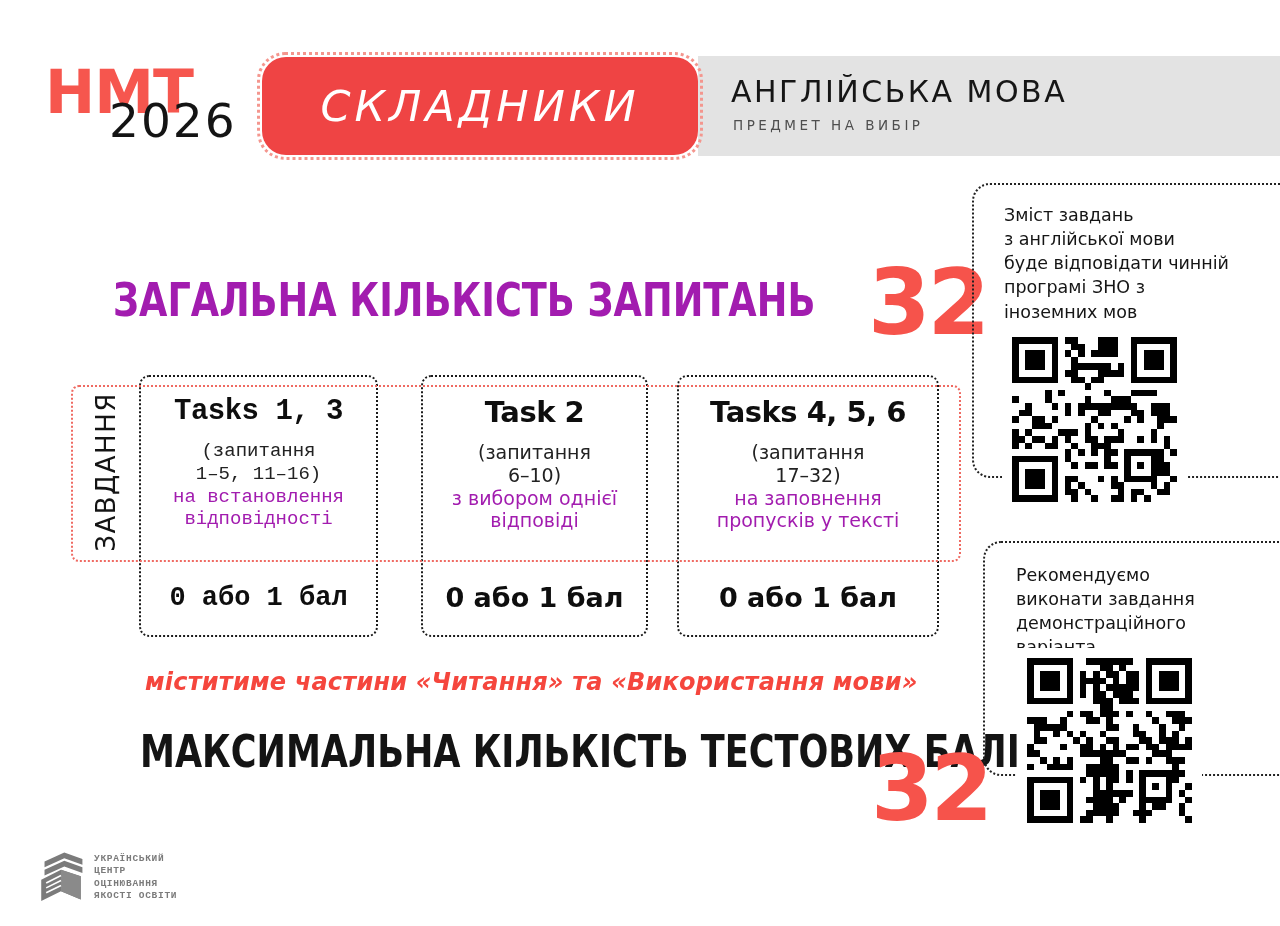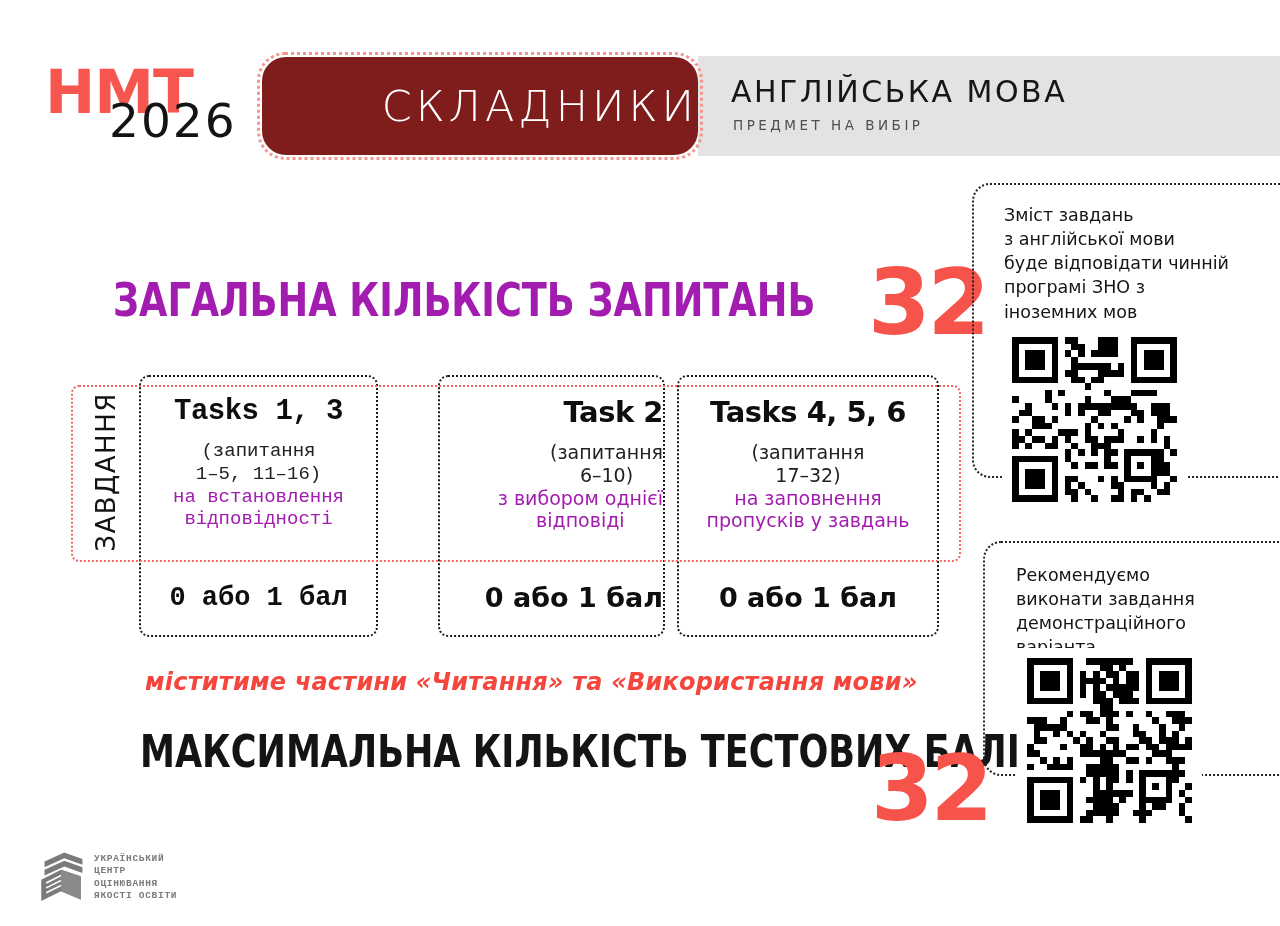--- a/index.html
+++ b/index.html
@@ -6,22 +6,22 @@
   html,body{margin:0;padding:0;background:#fff;}
   body{font-family:"DejaVu Sans","Liberation Sans",sans-serif;color:#111;}
   #canvas{position:relative;width:1280px;height:926px;background:#fff;overflow:hidden;}
 
   
   .logo-brand{position:absolute;left:45px;top:62px;font-size:60px;font-weight:800;
     color:#f6564e;letter-spacing:-1px;line-height:1;}
   .logo-year{position:absolute;left:109px;top:97px;font-size:47px;font-weight:400;
     color:#141414;letter-spacing:2px;line-height:1;}
   .gray-bar{position:absolute;left:698px;top:56px;width:582px;height:100px;background:#e3e3e3;}
-  .badge{position:absolute;left:262px;top:57px;width:436px;height:98px;background:#7f1d1d;
-    border-radius:24px;display:flex;align-items:center;justify-content:flex-end;}
+  .badge{position:absolute;left:262px;top:57px;width:436px;height:98px;background:#ef4444;
+    border-radius:24px;display:flex;align-items:center;justify-content:center;font-style:italic;}
   .badge::after{content:"";position:absolute;inset:-5px;border:3px dotted #f4968e;border-radius:28px;}
   .badge span{color:#fff;font-size:43px;font-weight:300;letter-spacing:4px;}
   .subject{position:absolute;left:731px;top:74px;font-size:30px;font-weight:500;
     letter-spacing:2.5px;color:#161616;}
   .subject-note{position:absolute;left:733px;top:117px;font-size:13.5px;font-weight:500;
     letter-spacing:3.5px;color:#4e4e4e;}
 
   
   .cond{display:inline-block;transform:scaleX(0.78);transform-origin:left center;
     white-space:nowrap;font-weight:700;}
@@ -36,21 +36,21 @@
   
   .red-frame{position:absolute;left:71px;top:385px;width:886px;height:173px;
     border:2px dotted #ef6a62;border-radius:8px;pointer-events:none;z-index:3;}
   .side-label-wrap{position:absolute;left:60px;top:385px;width:92px;height:173px;
     display:flex;align-items:center;justify-content:center;}
   .side-label-wrap span{transform:rotate(-90deg);white-space:nowrap;font-size:26px;
     font-weight:500;letter-spacing:1.5px;color:#141414;}
   .card{position:absolute;top:375px;height:262px;border:2px dotted #1a1a1a;border-radius:10px;
     box-sizing:border-box;display:flex;flex-direction:column;align-items:center;background:transparent;}
   #card-0{left:139px;width:239px;font-family:Liberation Mono, monospace;}
-  #card-1{left:438px;width:227px;align-items:flex-end;}
+  #card-1{left:421px;width:227px;}
   #card-2{left:677px;width:262px;}
   .card-title{margin-top:18px;font-size:29px;font-weight:800;letter-spacing:-0.5px;color:#0e0e0e;}
   .card-questions{margin-top:12px;font-size:19px;line-height:1.2;color:#222;
     text-align:center;white-space:pre-line;}
   .card-type{margin-top:0;font-size:19px;line-height:1.2;color:#a21caf;
     text-align:center;white-space:pre-line;}
   .card-score{margin-top:auto;margin-bottom:22px;font-size:27px;font-weight:800;color:#0e0e0e;}
   .note{position:absolute;left:145px;top:668px;font-size:24px;font-weight:700;font-style:italic;
     color:#f5463d;letter-spacing:0.2px;}
 
@@ -111,21 +111,21 @@
     <div class="card-type">з вибором однієї
 відповіді</div>
     <div class="card-score">0 або 1 бал</div>
   </div>
 
   <div class="card" id="card-2">
     <div class="card-title">Tasks 4, 5, 6</div>
     <div class="card-questions">(запитання
 17–32)</div>
     <div class="card-type">на заповнення
-пропусків у завдань</div>
+пропусків у тексті</div>
     <div class="card-score">0 або 1 бал</div>
   </div>
 
   <div class="red-frame"></div>
 
   <div class="note">міститиме частини «Читання» та «Використання мови»</div>
 
   <div class="p-title">МАКСИМАЛЬНА КІЛЬКІСТЬ
 ТЕСТОВИХ БАЛІВ</div>
   <div class="big-num" id="p-num">32</div>

